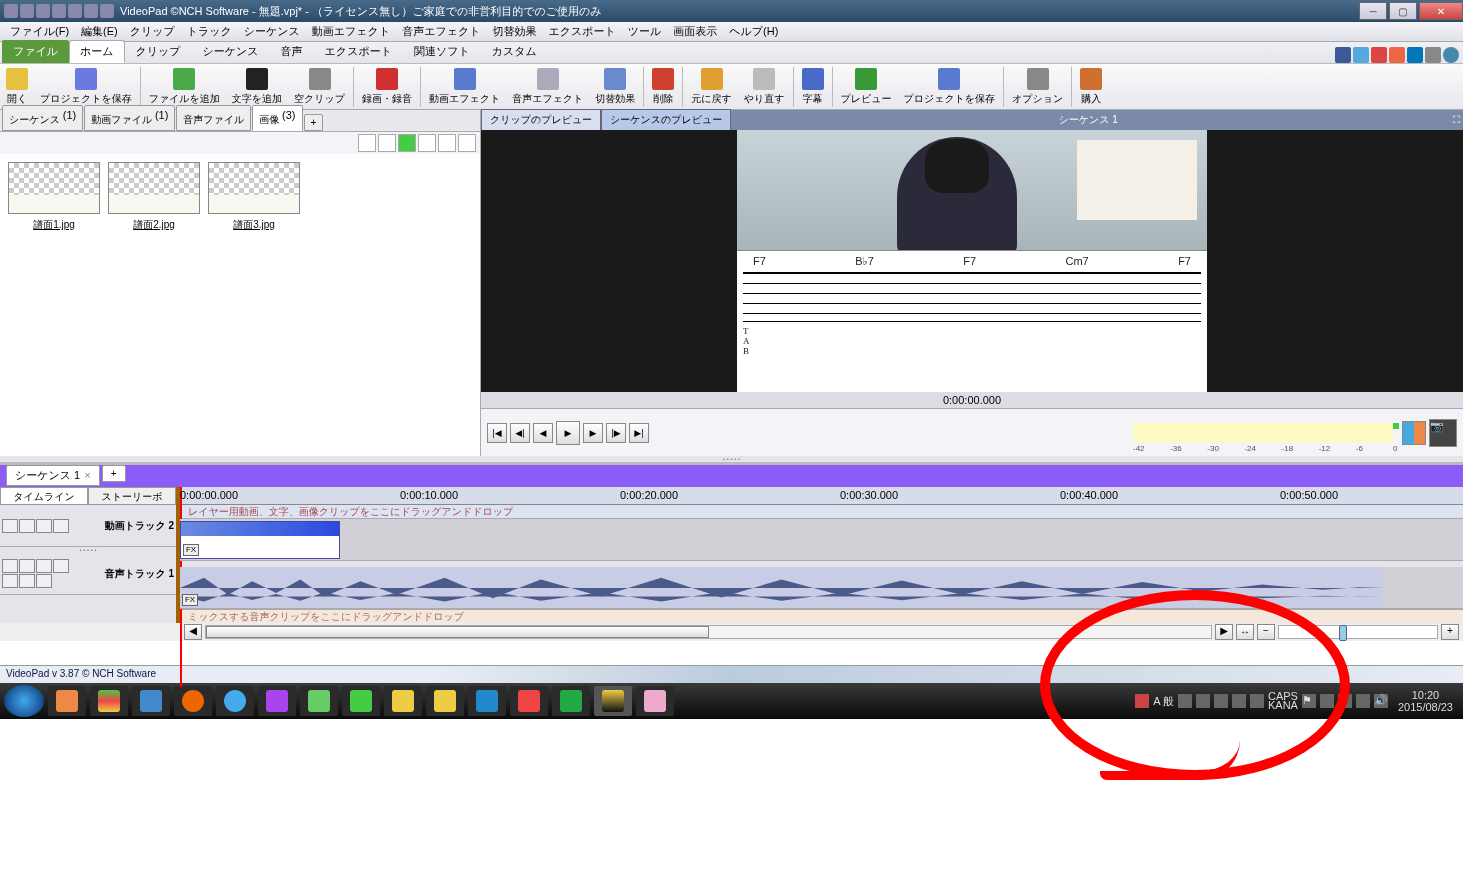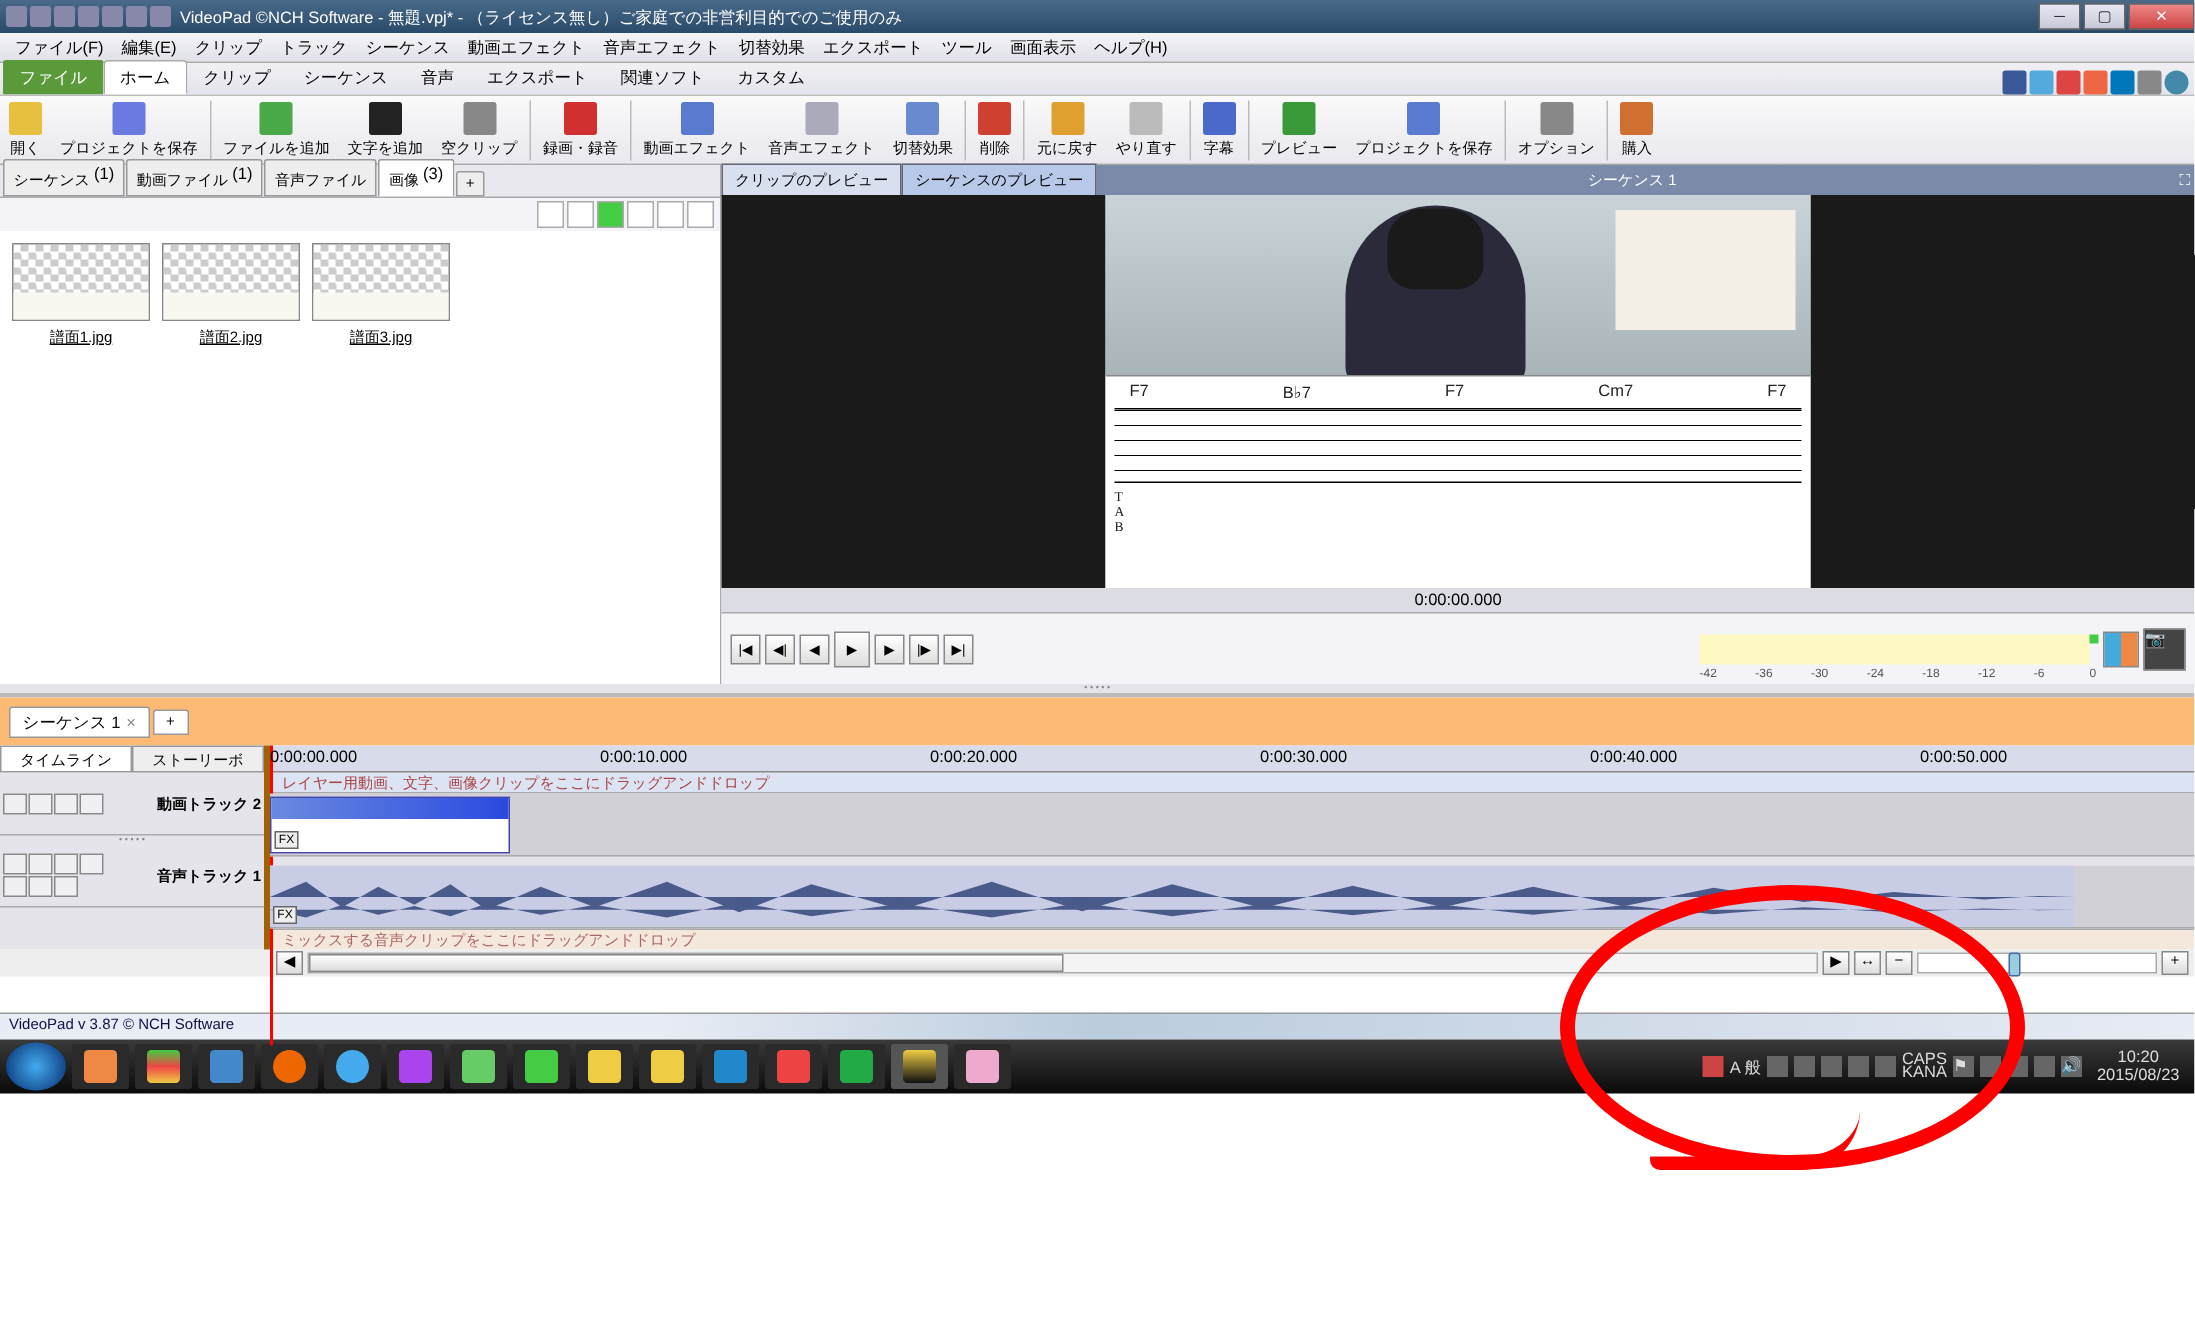--- a/index.html
+++ b/index.html
@@ -52,21 +52,21 @@
 .staff { height:50px; border-top:1px solid #000; border-bottom:1px solid #000; margin:4px 0; background:repeating-linear-gradient(#000 0 1px,transparent 1px 10px); position:relative; }
 .pctrl { height:48px; background:#f4f4f8; border-top:1px solid #aaa; display:flex; align-items:center; padding:0 6px; gap:3px; }
 .pctrl .pbtn { width:20px; height:20px; border:1px solid #888; background:linear-gradient(#fff,#ddd); display:flex; align-items:center; justify-content:center; font-size:9px; cursor:default; }
 .pctrl .play { width:24px; height:24px; }
 .meter { width:260px; height:20px; background:#fef9c3; margin-left:auto; position:relative; }
 .meter .lbl { position:absolute; bottom:-10px; font-size:8px; color:#555; }
 .meter .led { position:absolute; right:-6px; top:0; width:6px; height:6px; background:#4c4; }
 .pctrl .rbtn { width:24px; height:24px; border:1px solid #888; background:linear-gradient(#fff,#ddd); cursor:default; margin-left:6px; }
 .pctrl .snap { width:28px; height:28px; border:1px solid #888; background:#444; }
 .tlarea { border-top:3px solid #bbb; }
-.seqtabs { height:32px; background:#fdba74; display:flex; align-items:center; padding-left:6px; }
+.seqtabs { height:22px; background:#8b5cf6; display:flex; align-items:flex-start; padding-left:6px; }
 .seqtab { padding:2px 8px; border:1px solid #999; background:#fff; border-radius:2px 2px 0 0; font-size:10px; margin-right:2px; cursor:default; }
 .seqtab .x { margin-left:4px; color:#888; }
 .tl { display:flex; }
 .tlhead { width:180px; background:#e4e4ea; border-right:4px solid #a16207; }
 .viewtabs { height:18px; display:flex; }
 .viewtab { flex:1; border:1px solid #999; background:#eee; text-align:center; font-size:10px; padding-top:2px; cursor:default; }
 .viewtab.active { background:#fff; }
 .trkhead { height:42px; border-bottom:1px solid #aaa; display:flex; align-items:center; padding:2px; gap:2px; }
 .trkhead .icos { display:flex; gap:1px; flex-wrap:wrap; width:80px; }
 .trkhead .icos span { width:16px; height:14px; border:1px solid #888; background:#f0f0f4; display:inline-block; }

